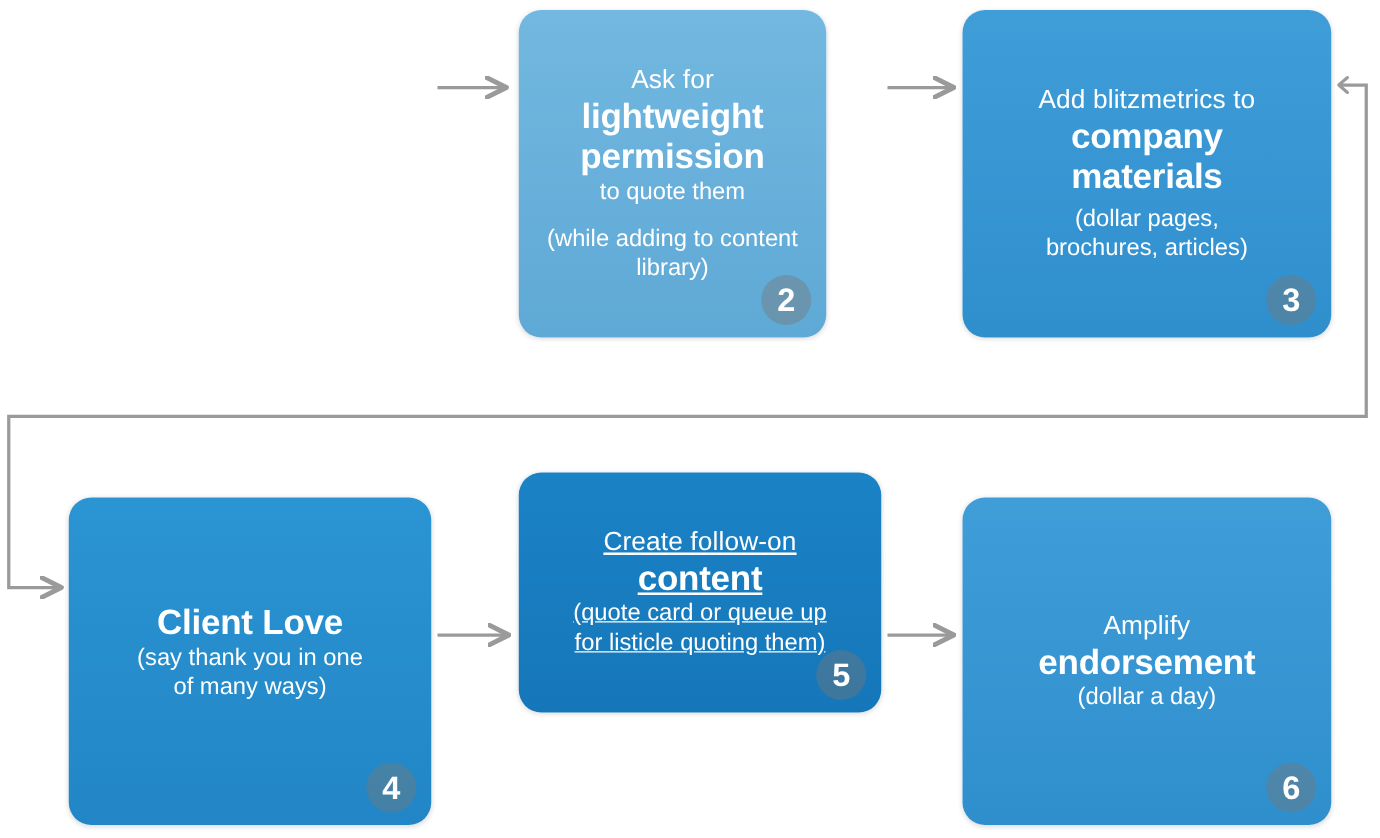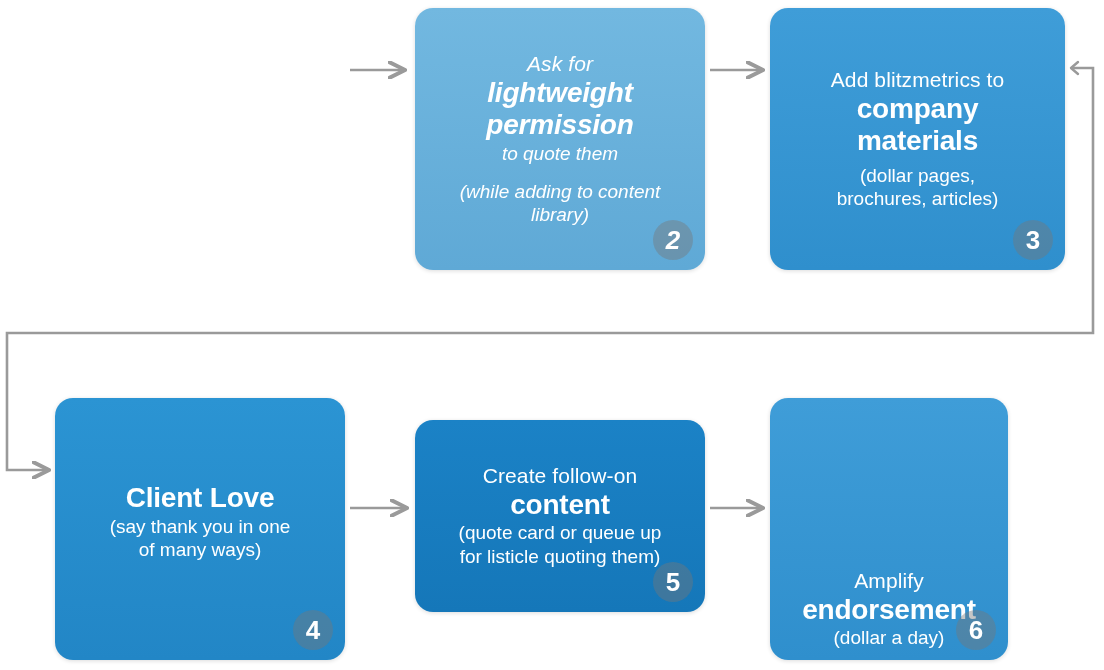--- a/index.html
+++ b/index.html
@@ -152,21 +152,21 @@
     <g>
       <line x1="350" y1="508" x2="406" y2="508" stroke="#9a9a9a" stroke-width="2.6" marker-end="url(#ah)"></line>
     </g>
 
     <g>
       <line x1="710" y1="508" x2="762" y2="508" stroke="#9a9a9a" stroke-width="2.6" marker-end="url(#ah)"></line>
     </g>
   </svg>
 
 
-  <div class="step tone-light" style="left:415px; top:8px; width:290px; height:262px;font-style:italic;">
+  <div class="step tone-light" style="left:415px; top:8px; width:246px; height:262px;">
     <div class="lines">
       <div class="t-reg">Ask for</div>
       <div class="t-bold">lightweight</div>
       <div class="t-bold">permission</div>
       <div class="t-small">to quote them</div>
       <div class="gap-md"></div>
       <div class="t-small">(while adding to content</div>
       <div class="t-small">library)</div>
     </div>
     <div class="badge soft">2</div>
@@ -187,31 +187,31 @@
   <div class="step tone-mid2" style="left:55px; top:398px; width:290px; height:262px;">
     <div class="lines">
       <div class="t-bold">Client Love</div>
       <div class="t-small">(say thank you in one</div>
       <div class="t-small">of many ways)</div>
       <div class="gap-md"></div>
     </div>
     <div class="badge soft">4</div>
   </div>
 
-  <div class="step tone-deep" style="left:415px; top:420px; width:290px; height:192px;">
+  <div class="step tone-deep" style="left:415px; top:378px; width:290px; height:192px;text-decoration:underline;">
     <div class="lines">
       <div class="t-reg">Create follow-on</div>
       <div class="t-bold">content</div>
       <div class="t-small">(quote card or queue up</div>
       <div class="t-small">for listicle quoting them)</div>
     </div>
     <div class="badge soft">5</div>
   </div>
 
-  <div class="step tone-mid" style="left:770px; top:398px; width:238px; height:262px;justify-content:flex-end;">
+  <div class="step tone-mid" style="left:770px; top:398px; width:295px; height:262px;">
     <div class="lines">
       <div class="t-reg">Amplify</div>
       <div class="t-bold">endorsement</div>
       <div class="t-small">(dollar a day)</div>
     </div>
     <div class="badge soft">6</div>
   </div>
 
 </div>
 

